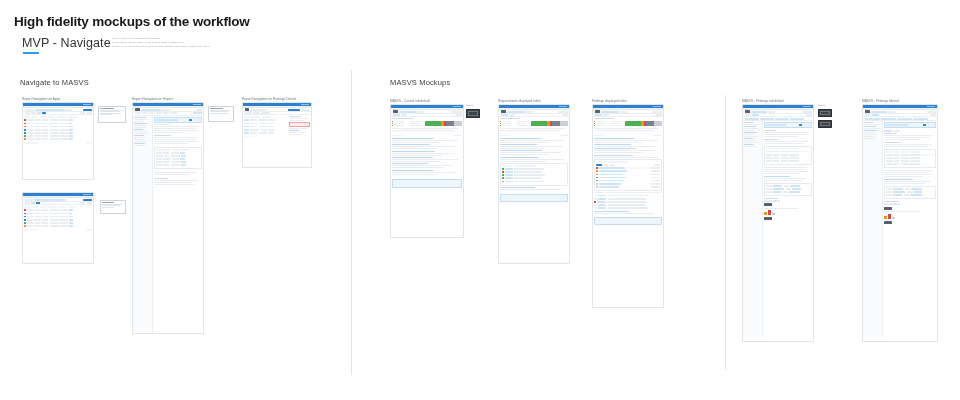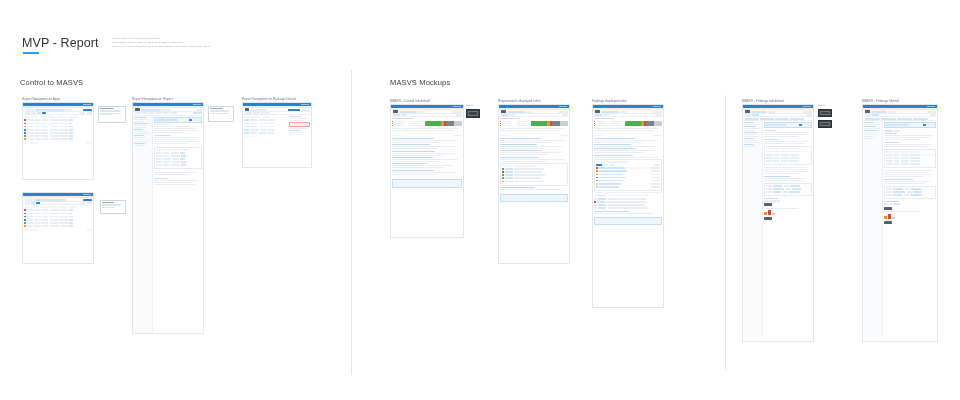--- a/index.html
+++ b/index.html
@@ -99,33 +99,34 @@
   .sidebarcol { background: #fafbfc; border-right: 0.4px solid #edf0f3; }
   .txtline { height: 0.9px; background: #e9edf1; border-radius: 0.4px; margin-bottom: 1.1px; }
   .txtline.blue { background: #bcd9f5; }
   .txtline.dk { background: #d3d9de; }
 </style>
 </head>
 <body>
 
 <div class="board">
 
-  <div class="deck-title">MVP - Report</div>
+  <div class="page-title">High fidelity mockups of the workflow</div>
+  <div class="deck-title">MVP - Navigate</div>
   <div class="deck-underline"></div>
 
   <div class="deck-body">
     <p>Find all the references of the product requirements and specifications.</p>
     <p>This deck contains the high fidelity mockups of the main screens that compose the workflow for review.</p>
     <p>The goal is to let the team see groups which may help the report specific classification of actions, findings or compliance and be iterated on.</p>
   </div>
 
   <div class="divider d1"></div>
   <div class="divider d2"></div>
 
-  <div class="section-head sec-navigate">Control to MASVS</div>
+  <div class="section-head sec-navigate">Navigate to MASVS</div>
   <div class="section-head sec-report">MASVS Mockups</div>
 
   <div class="frame-label" style="left:22px; top:97px;">Report Navigation on Apps</div>
   <div class="mock" id="m1" style="left:22px; top:102px; width:72px; height:78px;">
     <div class="topbar"></div>
     <div class="subbar"></div>
     <div class="toolbar">
       <div class="chip" style="width:9px"></div>
         <div class="chip blue" style="width:30px"></div>
       <div class="chip" style="width:6px"></div>

